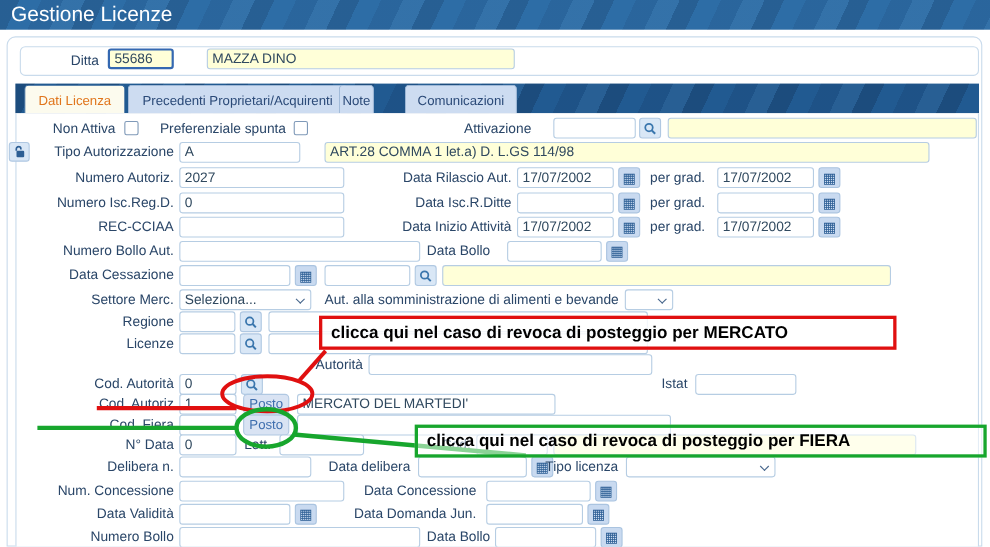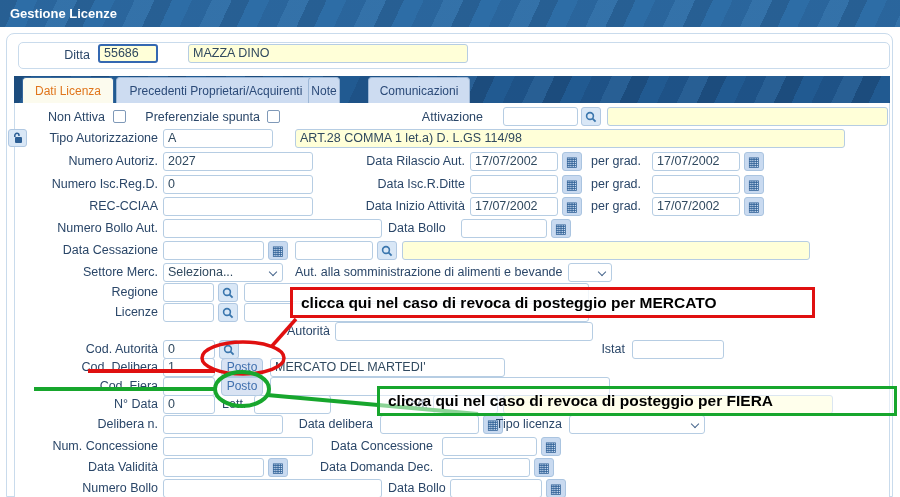--- a/index.html
+++ b/index.html
@@ -3,21 +3,21 @@
 <meta charset="utf-8">
 <style>
   html,body{margin:0;padding:0}
   body{width:900px;height:497px;position:relative;overflow:hidden;background:#fff;
        font-family:"Liberation Sans","DejaVu Sans",sans-serif;}
   
   .bluebar{position:absolute;left:0;width:900px;
     background-color:#2d6da6;
     background-image:repeating-linear-gradient(115deg, rgba(0,0,20,0.13) 0 16px, rgba(0,0,0,0) 16px 34px, rgba(0,0,30,0.07) 34px 52px, rgba(255,255,255,0.03) 52px 70px);}
   .titlebar{top:0;height:27px}
-  .title-text{position:absolute;left:10px;top:0;line-height:27px;color:#fff;font-size:13px;font-weight:bold}
+  .title-text{position:absolute;left:10px;top:0;line-height:27px;color:#fff;font-size:19px;font-weight:normal}
   .panel{position:absolute;left:6px;top:33px;width:887px;height:464px;background:#fff;
          border:1px solid #c9dbec;border-radius:8px 8px 0 0;box-sizing:border-box}
   .ditta-bar{position:absolute;left:18px;top:42px;width:872px;height:27px;background:#fff;
              border:1px solid #c9dbec;border-radius:5px;box-sizing:border-box}
   .tabstrip{position:absolute;left:14px;top:76px;width:876px;height:27px;background-color:#215a91;
     background-image:repeating-linear-gradient(115deg, rgba(0,0,20,0.16) 0 16px, rgba(0,0,0,0) 16px 34px, rgba(0,0,30,0.09) 34px 52px, rgba(255,255,255,0.03) 52px 70px);}
   .content{position:absolute;left:14px;top:103px;width:876px;height:394px;background:#fff;
            border-left:1px solid #c9dbec;border-right:1px solid #c9dbec;box-sizing:border-box}
   .tab{position:absolute;top:77px;height:26px;border-radius:4px 4px 0 0;font-size:12px;
        line-height:26px;text-align:center;box-sizing:border-box;cursor:pointer;white-space:nowrap}
@@ -188,21 +188,21 @@
 <div class="f" style="left:163px;top:340px;width:52px">0</div>
 <div class="ib" style="left:219px;top:340px">
   <svg width="12" height="12" viewBox="0 0 12 12">
       <circle cx="5" cy="5" r="3.4" fill="none" stroke="#3a76ad" stroke-width="1.6"></circle>
       <line x1="7.6" y1="7.6" x2="10.6" y2="10.6" stroke="#3a76ad" stroke-width="1.8"></line>
     </svg>
 </div>
 <span class="lbl" style="left:583px;width:42px;top:342px">Istat</span>
 <div class="f" style="left:632px;top:340px;width:92px"></div>
 
-<span class="lbl" style="left:20px;width:138px;top:360px">Cod. Delibera</span>
+<span class="lbl" style="left:20px;width:138px;top:360px">Cod. Autoriz</span>
 <div class="f" style="left:163px;top:358px;width:52px">1</div>
 <div class="btn" style="left:221px;top:358px;width:42px">Posto</div>
 <div class="f" style="left:270px;top:358px;width:235px">MERCATO DEL MARTEDI'</div>
 
 <span class="lbl" style="left:20px;width:138px;top:379px">Cod. Fiera</span>
 <div class="f" style="left:163px;top:377px;width:52px"></div>
 <div class="btn" style="left:221px;top:377px;width:42px">Posto</div>
 <div class="f" style="left:270px;top:377px;width:340px"></div>
 
 <span class="lbl" style="left:20px;width:138px;top:397px">N° Data</span>
@@ -231,21 +231,21 @@
 <div class="f" style="left:442px;top:437px;width:95px"></div>
 <div class="ib cal" style="left:541px;top:437px">
     <span>▦</span>
   </div>
 
 <span class="lbl" style="left:20px;width:138px;top:460px">Data Validità</span>
 <div class="f" style="left:163px;top:458px;width:101px"></div>
 <div class="ib cal" style="left:268px;top:458px">
     <span>▦</span>
   </div>
-<span class="lbl" style="left:320px;width:113px;top:460px">Data Domanda Dec.</span>
+<span class="lbl" style="left:320px;width:113px;top:460px">Data Domanda Jun.</span>
 <div class="f" style="left:442px;top:458px;width:88px"></div>
 <div class="ib cal" style="left:534px;top:458px">
     <span>▦</span>
   </div>
 
 <span class="lbl" style="left:20px;width:138px;top:481px">Numero Bollo</span>
 <div class="f" style="left:163px;top:479px;width:219px"></div>
 <span class="lbl" style="left:388px;width:50px;top:481px">Data Bollo</span>
 <div class="f" style="left:450px;top:479px;width:92px"></div>
 <div class="ib cal" style="left:546px;top:479px">

